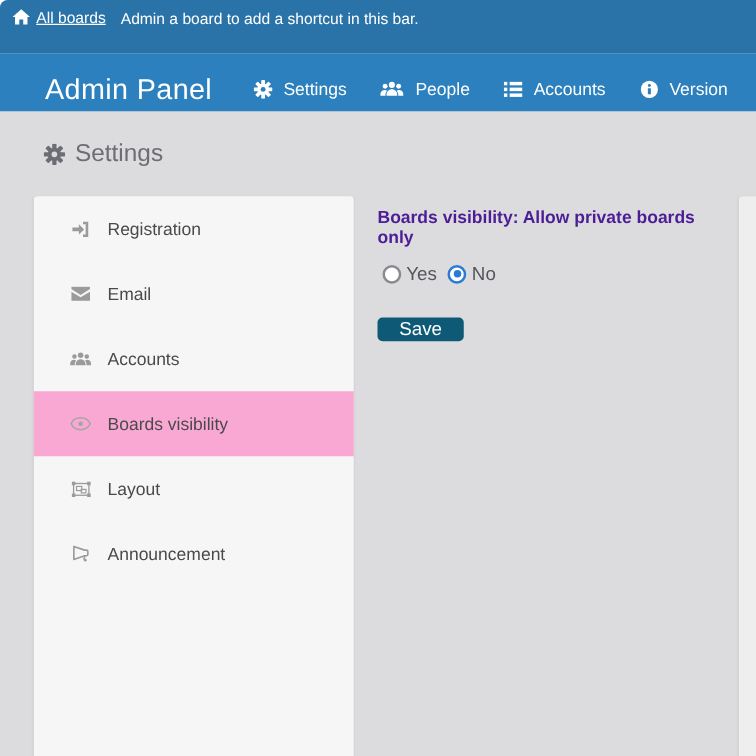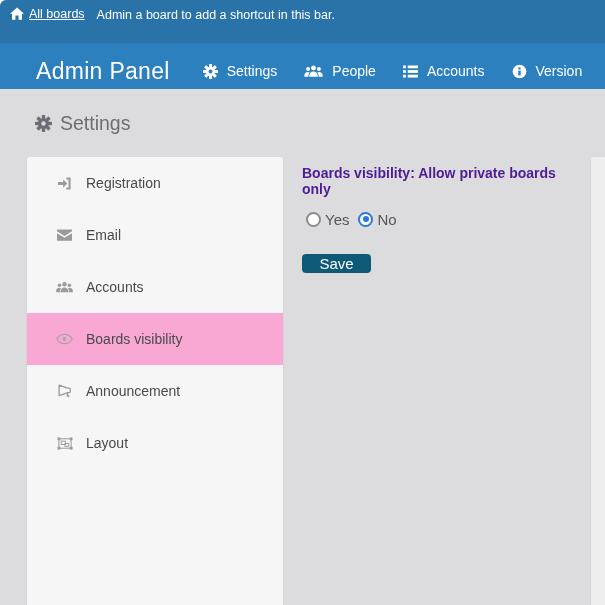--- a/index.html
+++ b/index.html
@@ -189,43 +189,43 @@
           <span class="icon">
             <svg width="17" height="12" viewBox="0 0 18 12">
      <path d="M9 1C5.4 1 2.3 3 .9 6 2.3 9 5.4 11 9 11s6.7-2 8.1-5C15.7 3 12.6 1 9 1z" fill="none" stroke="#a5a5a5" stroke-width="1.3"></path>
      <circle cx="9" cy="6" r="2" fill="#a5a5a5"></circle>
             </svg>
           </span>
           <span class="label">Boards visibility</span>
         </div>
         <div class="side-item">
           <span class="icon">
-            <svg width="15" height="14" viewBox="0 0 16 15">
-     <g transform="translate(16 0) scale(-1 1)">
-       <path d="M13.8 1.2 4.6 4.4H3A1.2 1.2 0 0 0 1.8 5.6v2.4A1.2 1.2 0 0 0 3 9.2h1.6l9.2 3.2z" fill="none" stroke="#9b9b9b" stroke-width="1.4" stroke-linejoin="round"></path>
-       <path d="M4.4 9.6 5.3 12.6" stroke="#9b9b9b" stroke-width="1.4"></path>
-       <circle cx="4" cy="13" r="1.2" fill="#9b9b9b"></circle>
-     </g>
-            </svg>
-          </span>
-          <span class="label">Announcement</span>
-        </div>
-        <div class="side-item">
-          <span class="icon">
             <svg width="16" height="15" viewBox="0 0 17 15">
      <rect x="2" y="2.5" width="13" height="10" fill="none" stroke="#9b9b9b" stroke-width="1.1"></rect>
      <rect x="0.5" y="1" width="3" height="3" fill="#9b9b9b"></rect>
               <rect x="13.5" y="1" width="3" height="3" fill="#9b9b9b"></rect>
      <rect x="0.5" y="11" width="3" height="3" fill="#9b9b9b"></rect>
               <rect x="13.5" y="11" width="3" height="3" fill="#9b9b9b"></rect>
      <rect x="4.5" y="5" width="4.5" height="3.5" fill="none" stroke="#9b9b9b" stroke-width="1"></rect>
      <rect x="8.5" y="7.5" width="4" height="3" fill="none" stroke="#9b9b9b" stroke-width="1"></rect>
             </svg>
           </span>
           <span class="label">Layout</span>
+        </div>
+        <div class="side-item">
+          <span class="icon">
+            <svg width="15" height="14" viewBox="0 0 16 15">
+     <g transform="translate(16 0) scale(-1 1)">
+       <path d="M13.8 1.2 4.6 4.4H3A1.2 1.2 0 0 0 1.8 5.6v2.4A1.2 1.2 0 0 0 3 9.2h1.6l9.2 3.2z" fill="none" stroke="#9b9b9b" stroke-width="1.4" stroke-linejoin="round"></path>
+       <path d="M4.4 9.6 5.3 12.6" stroke="#9b9b9b" stroke-width="1.4"></path>
+       <circle cx="4" cy="13" r="1.2" fill="#9b9b9b"></circle>
+     </g>
+            </svg>
+          </span>
+          <span class="label">Announcement</span>
         </div>
       </div>
 
     <div class="main">
       <div class="question">Boards visibility: Allow private boards only</div>
       <div class="radios" id="radios">
           <label class="opt">
             <span class="radio"></span>
             <span class="optlabel">Yes</span>
           </label>

